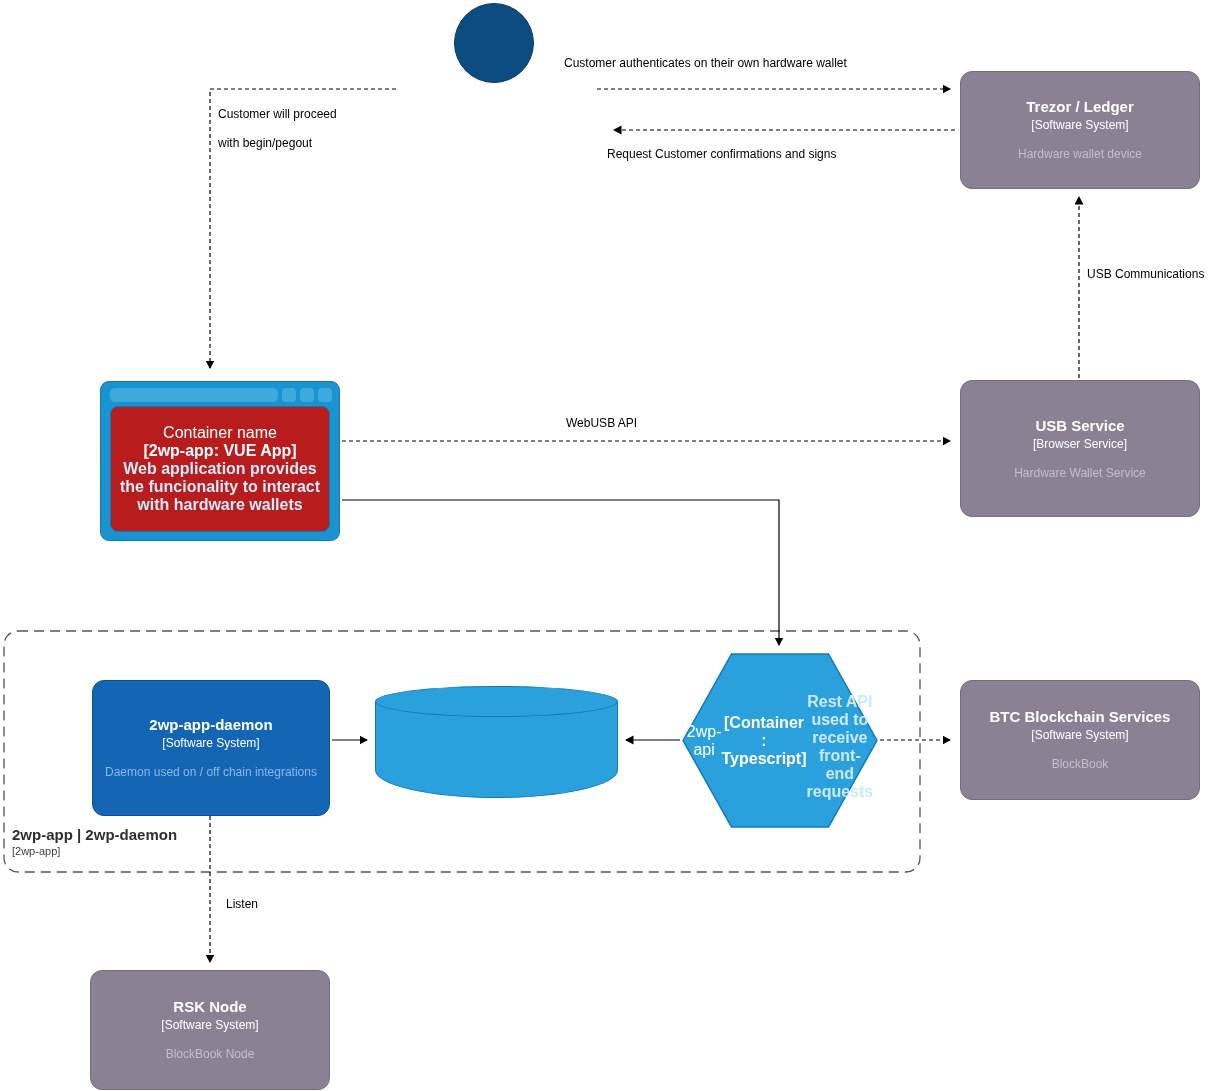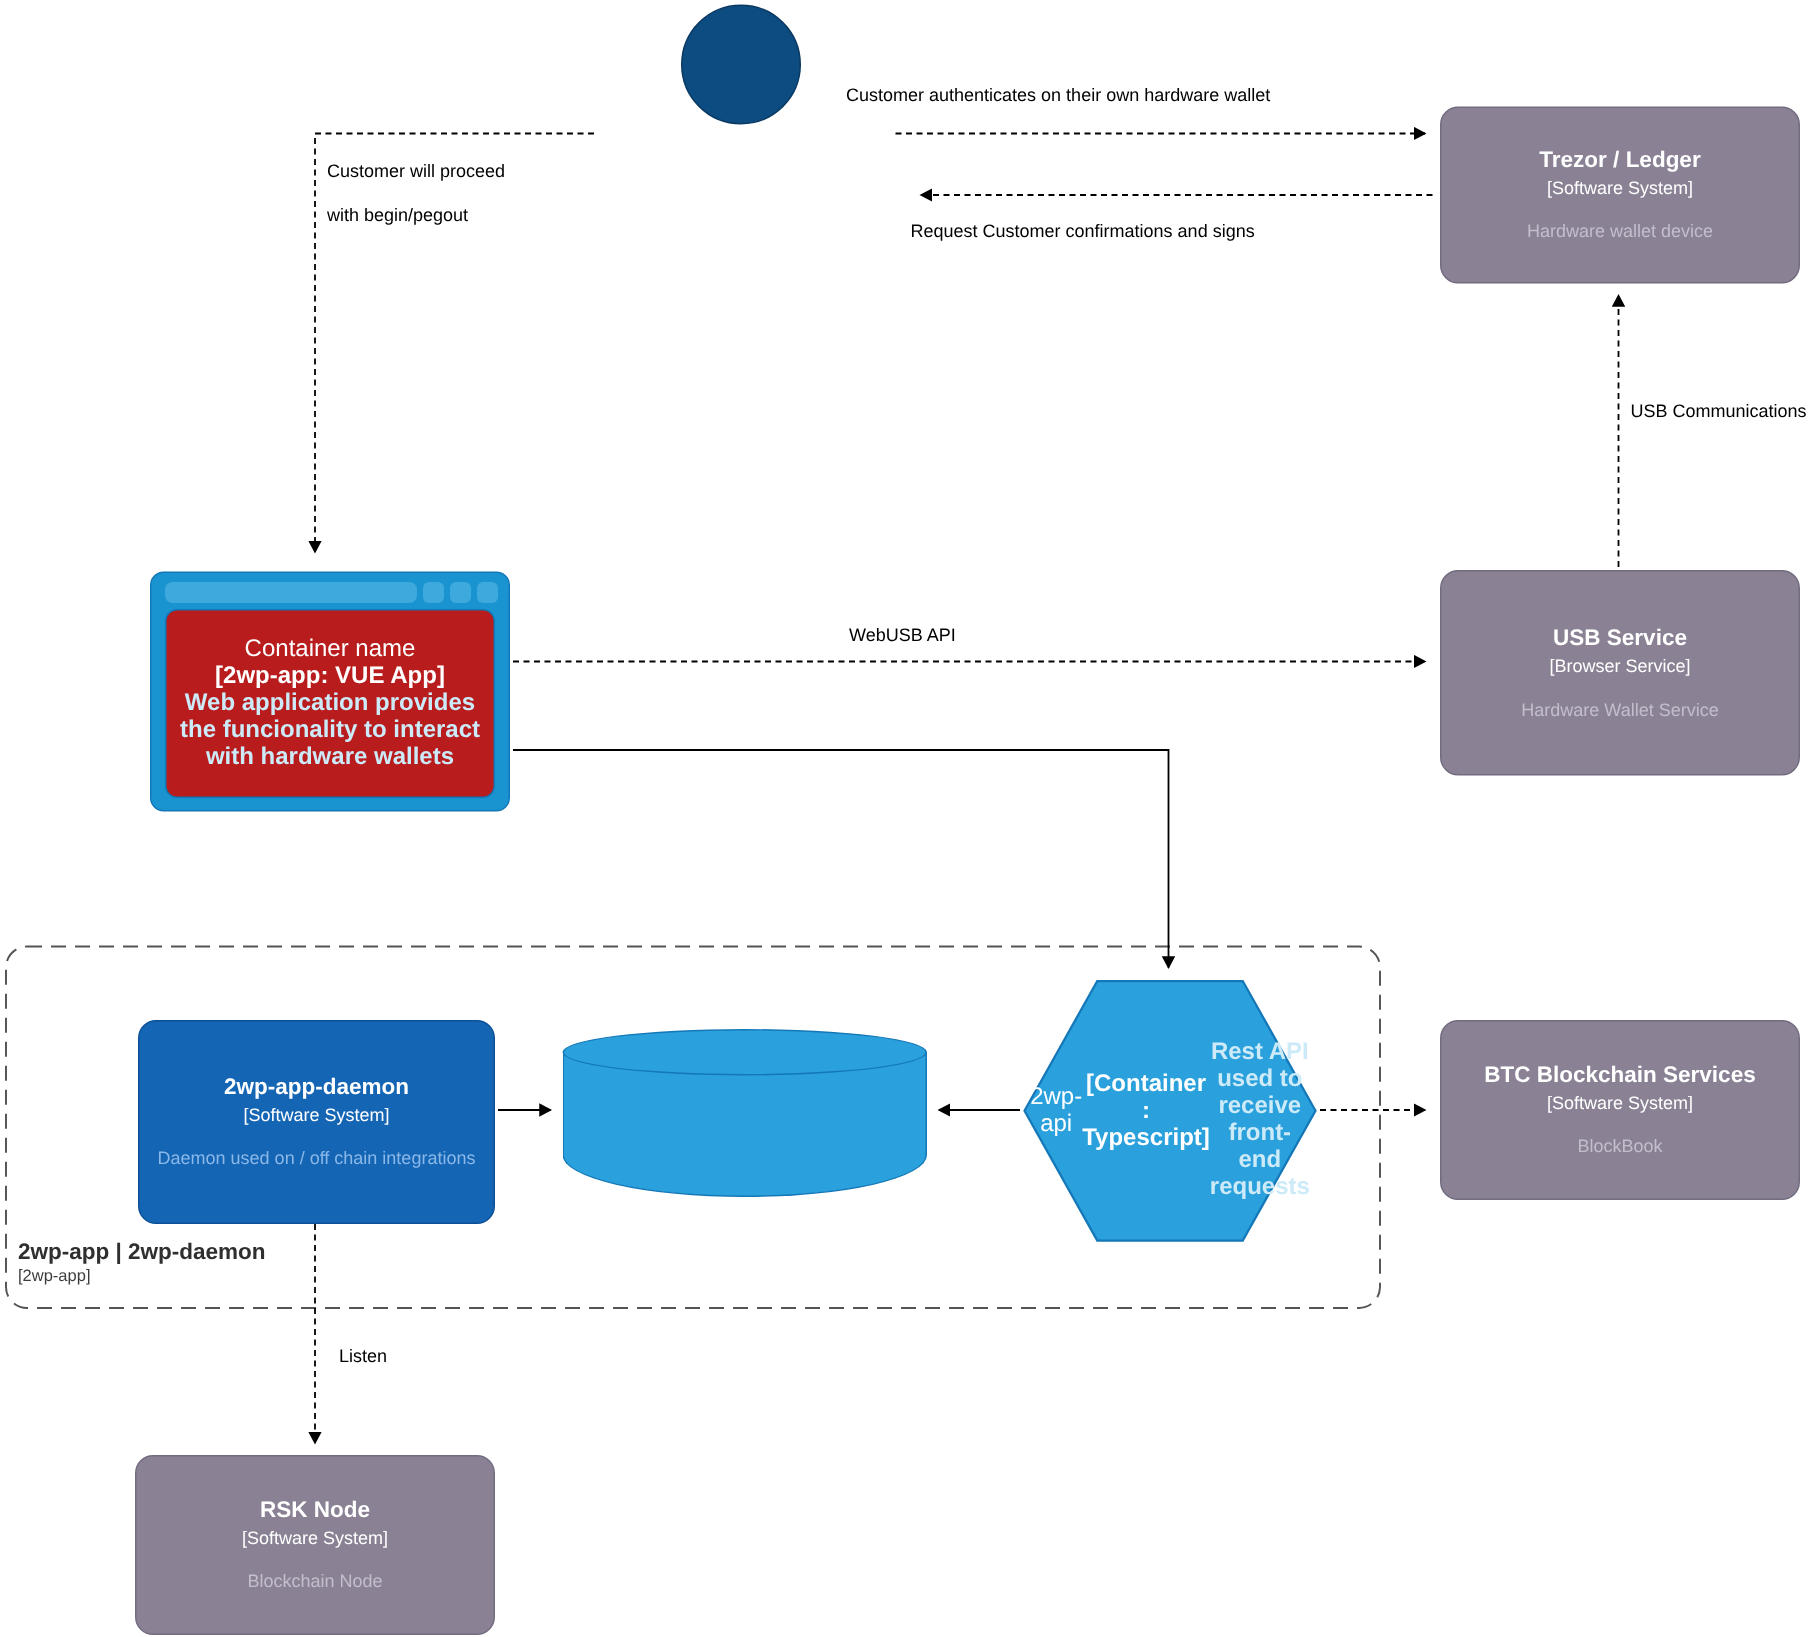--- a/index.html
+++ b/index.html
@@ -178,21 +178,21 @@
 
   <div class="node gray" style="left:960px;top:680px;width:240px;height:120px;">
     <div class="title">BTC Blockchain Services</div>
     <div class="tech">[Software System]</div>
     <div class="desc">BlockBook</div>
   </div>
 
   <div class="node gray" style="left:90px;top:970px;width:240px;height:120px;">
     <div class="title">RSK Node</div>
     <div class="tech">[Software System]</div>
-    <div class="desc">Blockchain Node</div>
+    <div class="desc">BlockBook Node</div>
   </div>
 
   <div class="boundary-label">
     <div class="btitle">2wp-app | 2wp-daemon</div>
     <div class="btech">[2wp-app]</div>
   </div>
 
   <div class="elabel" style="left:564px;top:56px;">Customer authenticates on their own hardware wallet</div>
   <div class="elabel" style="left:607px;top:147px;">Request Customer confirmations and signs</div>
   <div class="elabel" style="left:218px;top:107px;">Customer will proceed</div>

